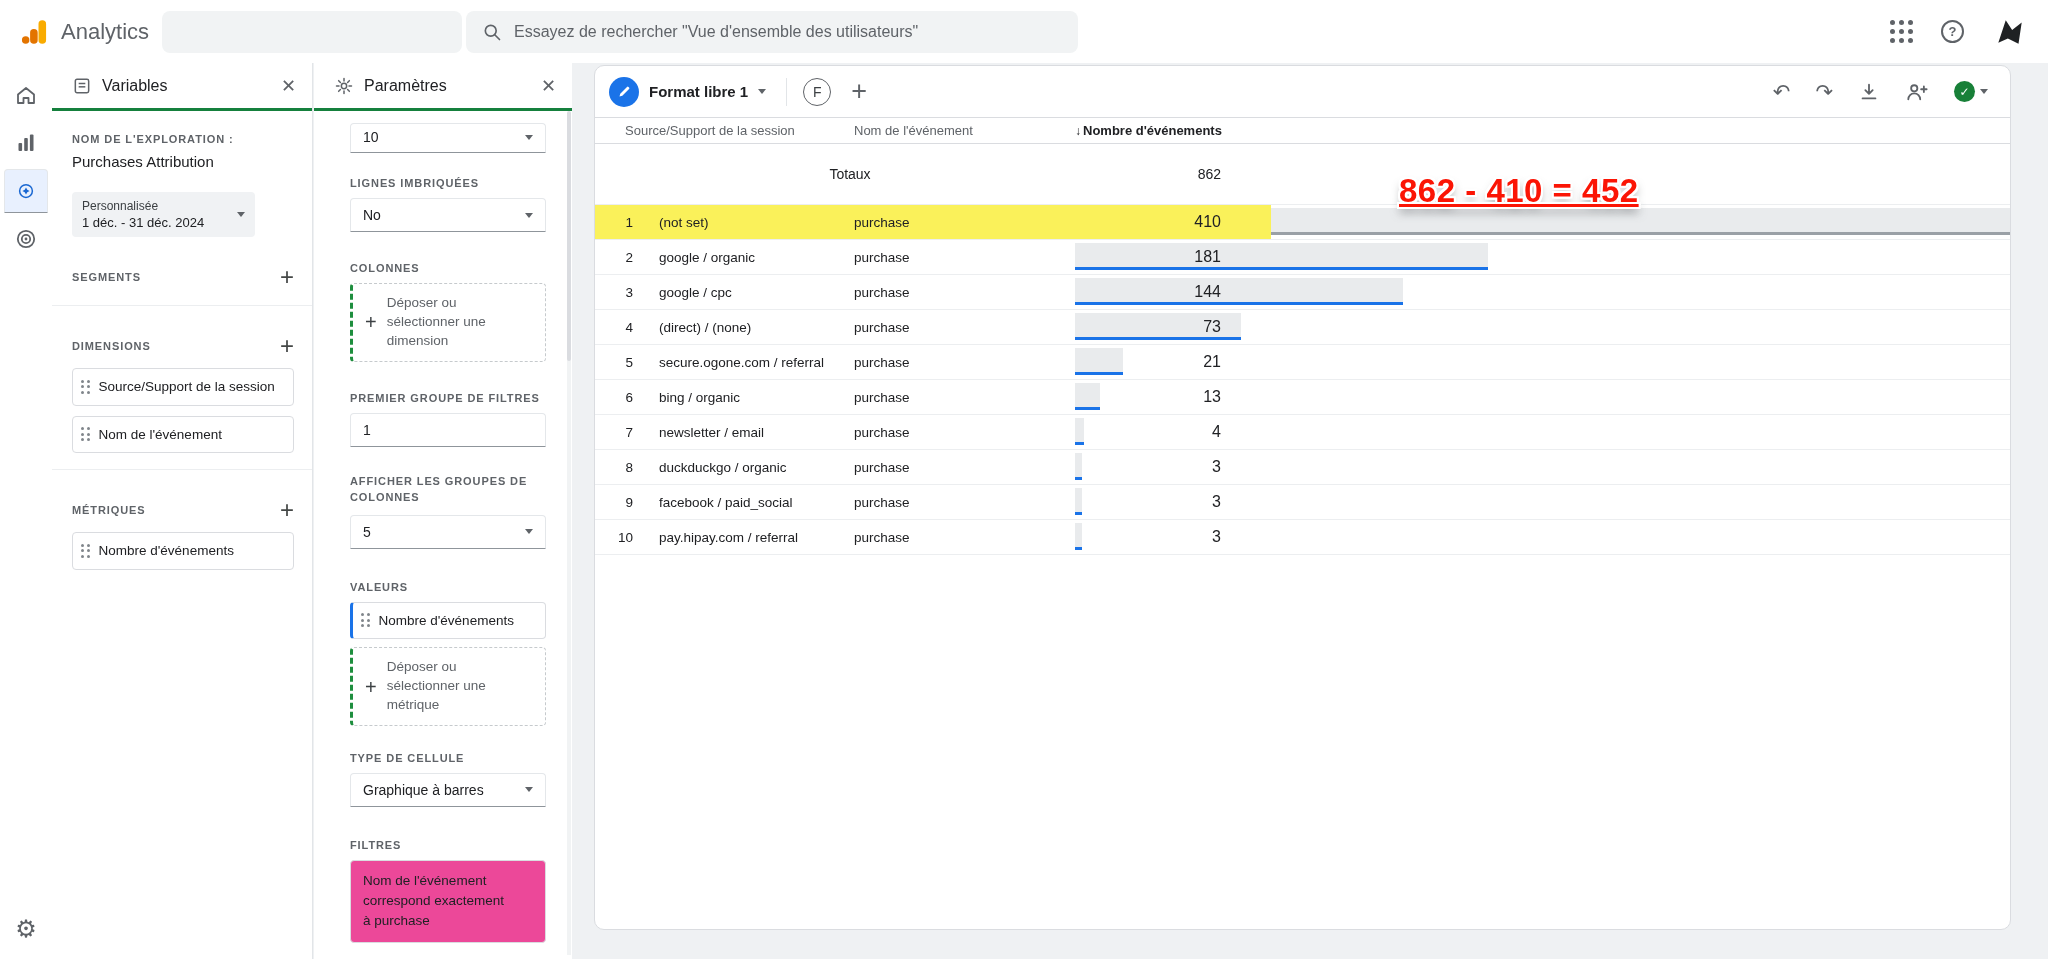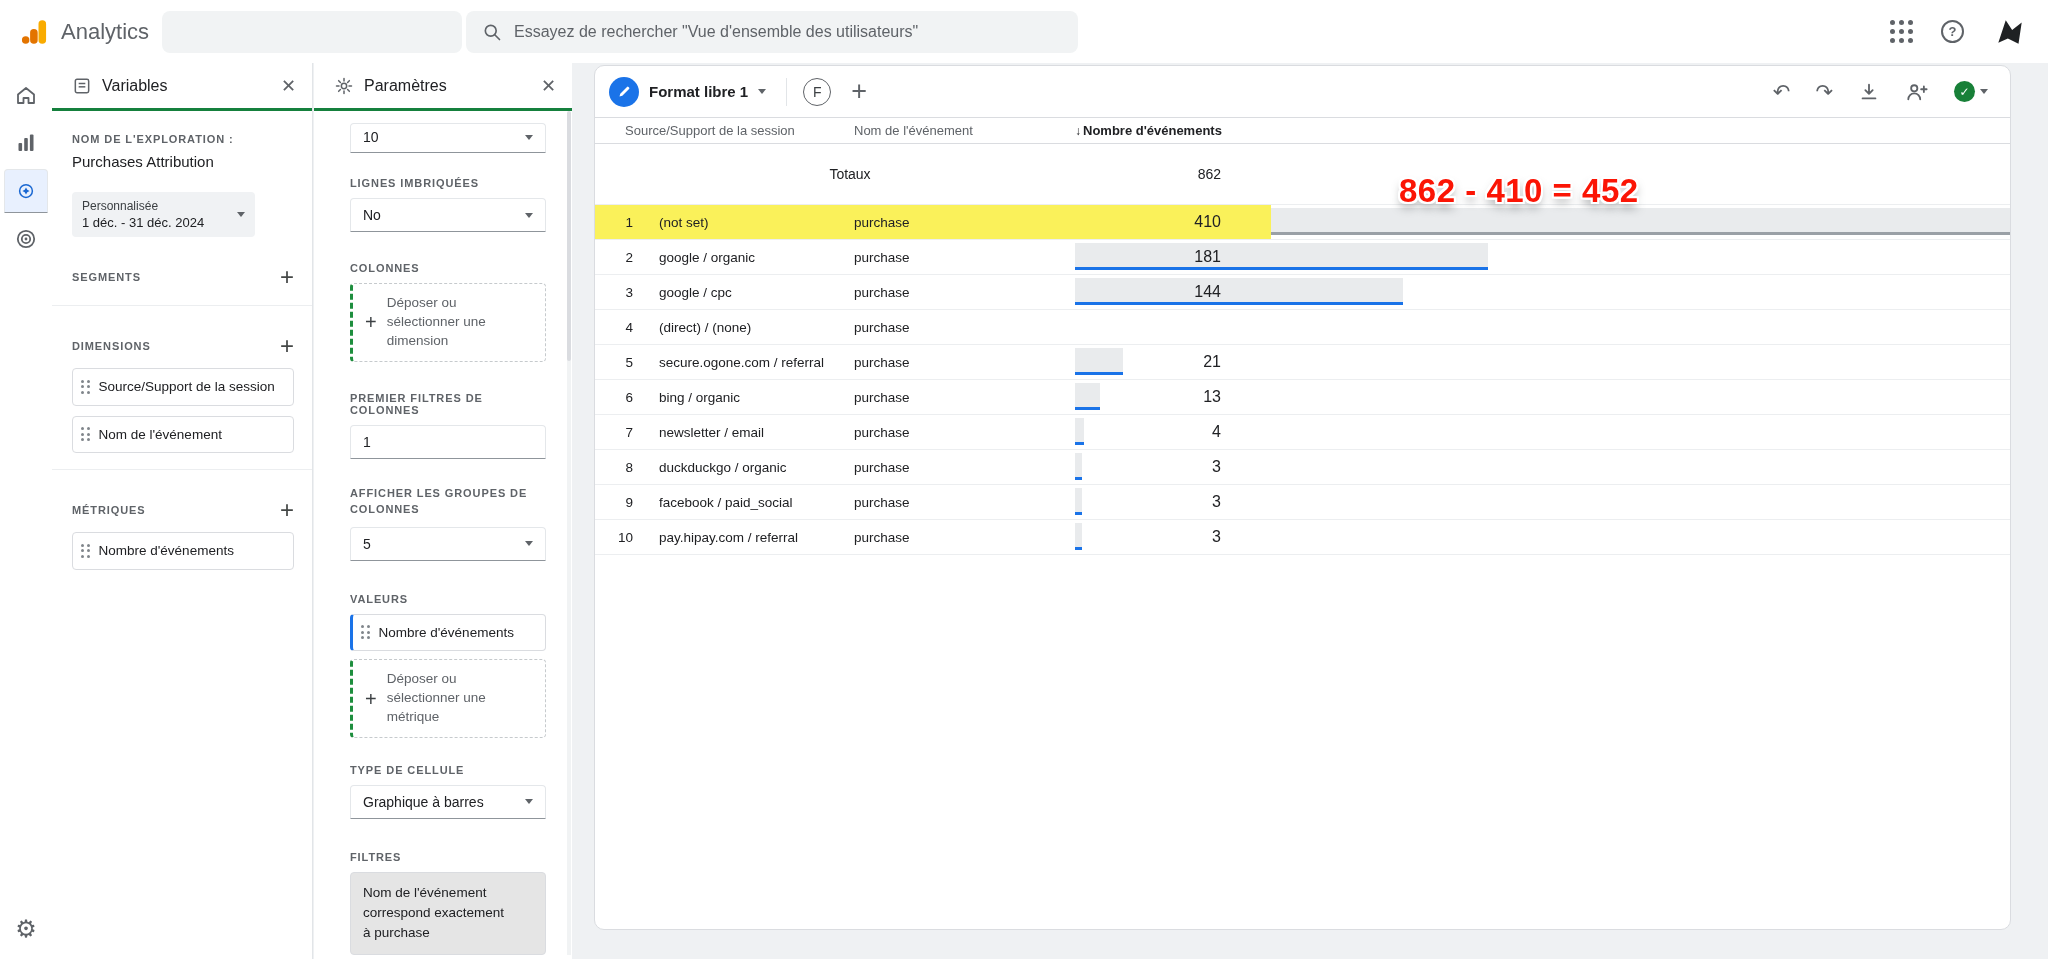--- a/index.html
+++ b/index.html
@@ -45,21 +45,21 @@
   .chip { border:1px solid #dadce0; border-radius:4px; padding:9px 10px 9px 8px; display:flex; align-items:center; gap:9px; font-size:13.5px; color:#202124; line-height:1.3; background:#fff; margin-top:10px; cursor:grab; }
   .chip.metric-accent { border-left:3px solid var(--blue); }
   .dots { display:grid; grid-template-columns:3px 3px; grid-gap:2.5px; flex:0 0 auto; }
   .dots i { width:3px; height:3px; border-radius:50%; background:#80868b; }
   .sel { display:flex; align-items:center; justify-content:space-between; background:#fff; border:1px solid #e4e7ea; border-bottom:1px solid #8f959b; border-radius:4px 4px 0 0; padding:8px 12px; font-size:14px; color:#202124; cursor:pointer; }
   .sel.cut { padding:5px 12px 7px; }
   .input1 { background:#fff; border:1px solid #e4e7ea; border-bottom:1px solid #8f959b; border-radius:4px 4px 0 0; padding:8px 12px; font-size:14px; color:#202124; }
   .caret { width:0; height:0; border-left:4.5px solid transparent; border-right:4.5px solid transparent; border-top:5.5px solid #5f6368; flex:0 0 auto; }
   .drop { border:1px dashed #c6cacd; border-left:3px dashed #1e8e3e; border-radius:4px; padding:10px 12px; display:flex; align-items:center; gap:10px; color:#5f6368; font-size:13.5px; line-height:1.4; background:#fff; cursor:pointer; }
   .drop .dplus { font-size:20px; font-weight:400; color:#3c4043; }
-  .filterbox { border:1px solid #dadce0; border-radius:4px; padding:10px 12px; font-size:13.5px; color:#202124; line-height:1.5; background:#e5e5e5; cursor:pointer; }
+  .filterbox { border:1px solid #dadce0; border-radius:4px; padding:10px 12px; font-size:13.5px; color:#202124; line-height:1.5; background:#ec4899; cursor:pointer; }
   .pscroll { position:absolute; top:52px; right:1px; bottom:4px; width:4px; background:#f1f3f4; }
   .pthumb { position:absolute; top:48px; right:1px; width:4px; height:250px; border-radius:2px; background:#dadce0; }
 
   
   .card { position:absolute; left:594px; top:65px; width:1417px; height:865px; background:#fff; border:1px solid #dadce0; border-radius:10px; overflow:hidden; }
   .tabbar { height:52px; display:flex; align-items:center; padding:0 22px 0 8px; border-bottom:1px solid #dadce0; }
   .tab { display:flex; align-items:center; gap:10px; padding:0 6px; cursor:pointer; }
   .pencil-circle { width:30px; height:30px; border-radius:50%; background:var(--blue); display:flex; align-items:center; justify-content:center; }
   .tab-label { font-size:15px; font-weight:bold; color:#202124; }
   .tabsep { width:1px; height:28px; background:#e2e5e8; margin:0 16px 0 14px; }
@@ -258,21 +258,21 @@
         <span>No</span>
         <span class="caret"></span>
       </div>
 
       <div class="lbl" style="margin-top:30px;">COLONNES</div>
       <div class="drop" style="margin-top:9px;">
         <span class="dplus">+</span>
         <span>Déposer ou sélectionner une dimension</span>
       </div>
 
-      <div class="lbl" style="margin-top:30px;">PREMIER FILTRES DE COLONNES</div>
+      <div class="lbl" style="margin-top:30px;">PREMIER GROUPE DE FILTRES</div>
       <div class="input1" style="margin-top:9px;">
         <span>1</span>
       </div>
 
       <div class="lbl" style="margin-top:26px; line-height:1.5;">AFFICHER LES GROUPES DE COLONNES</div>
       <div class="sel" style="margin-top:9px;">
         <span>5</span>
         <span class="caret"></span>
       </div>
 
@@ -385,20 +385,24 @@
     <div class="vcell">
       <div class="bar" style="width: 35.122%;"></div>
       <div class="val">144</div>
     </div>
   </div>
 
   <div class="trow">
     <div class="cell rank">4</div>
     <div class="cell src">(direct) / (none)</div>
     <div class="cell evt">purchase</div>
+    <div class="vcell">
+      <div class="bar" style="width: 17.8049%;"></div>
+      <div class="val">73</div>
+    </div>
   </div>
 
   <div class="trow">
     <div class="cell rank">5</div>
     <div class="cell src">secure.ogone.com / referral</div>
     <div class="cell evt">purchase</div>
     <div class="vcell">
       <div class="bar" style="width: 5.12195%;"></div>
       <div class="val">21</div>
     </div>
@@ -449,15 +453,15 @@
     <div class="cell src">pay.hipay.com / referral</div>
     <div class="cell evt">purchase</div>
     <div class="vcell">
       <div class="bar" style="width: 0.731707%;"></div>
       <div class="val">3</div>
     </div>
   </div>
 </div>
   </main>
 
-  <div class="annotation" style="color: rgb(251, 21, 5);">862 - 410 = 452</div>
+  <div class="annotation" style="color: rgb(251, 21, 5); text-decoration: underline;">862 - 410 = 452</div>
 
 </div>
 
 </body></html>

